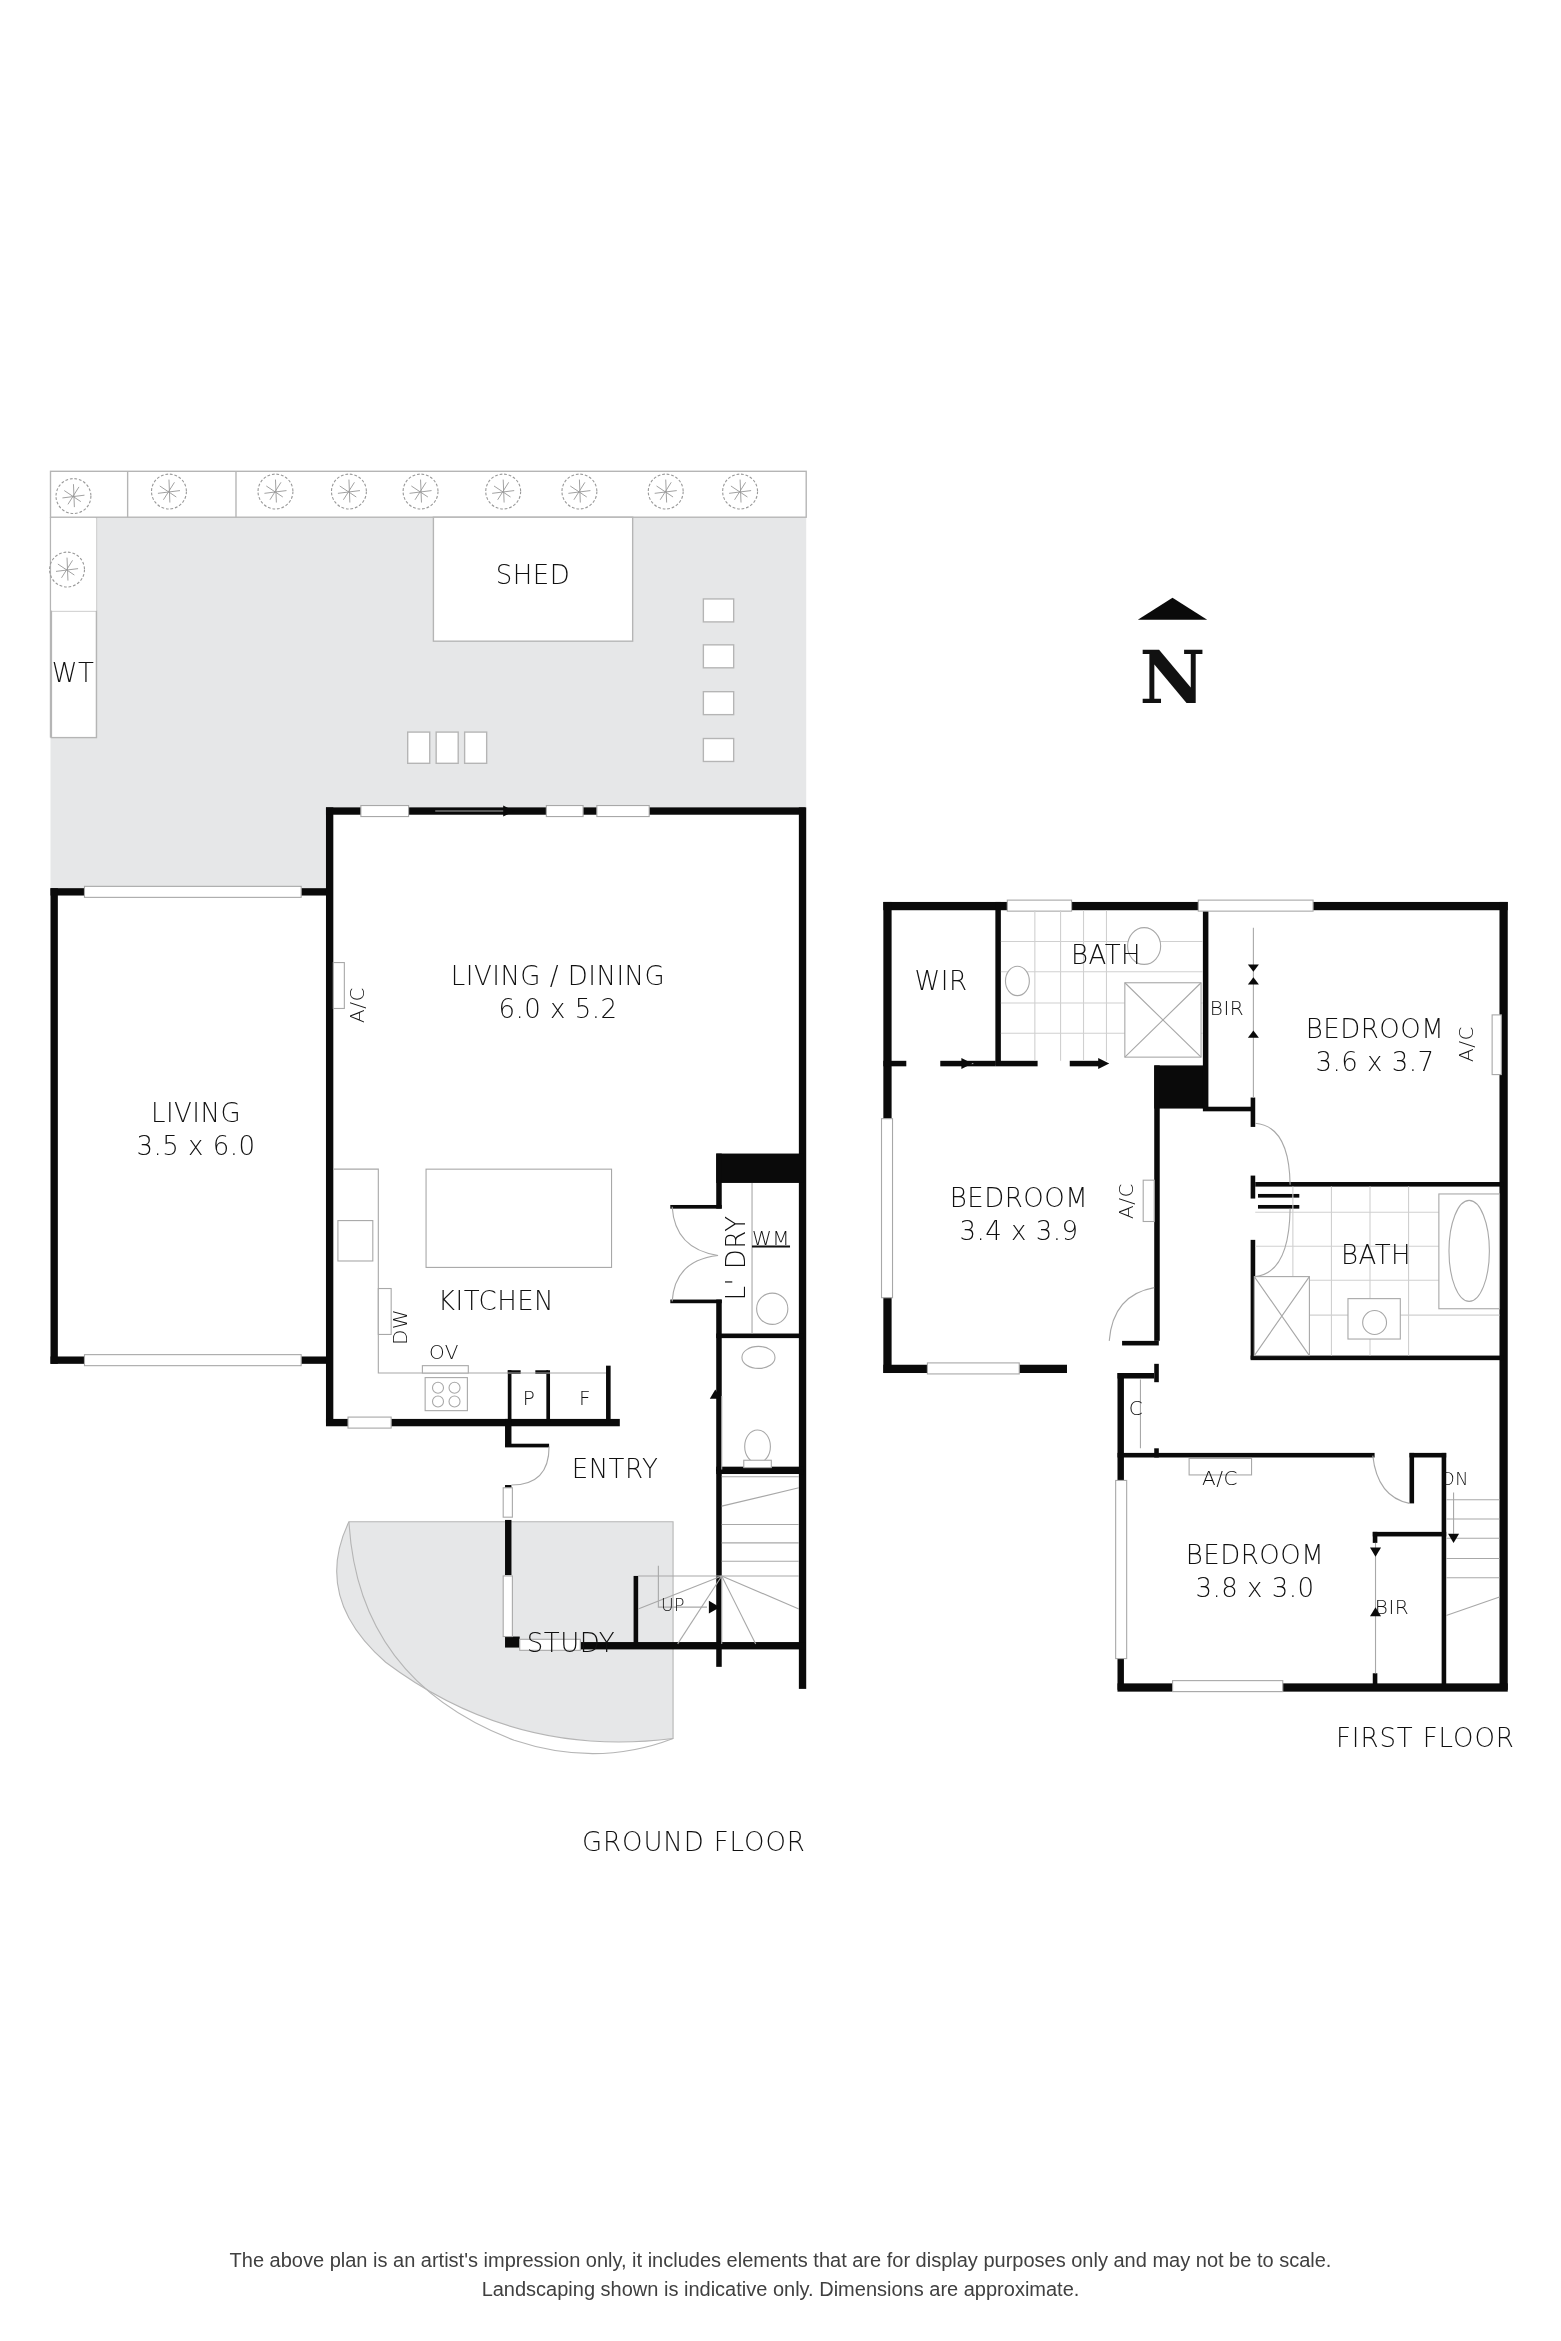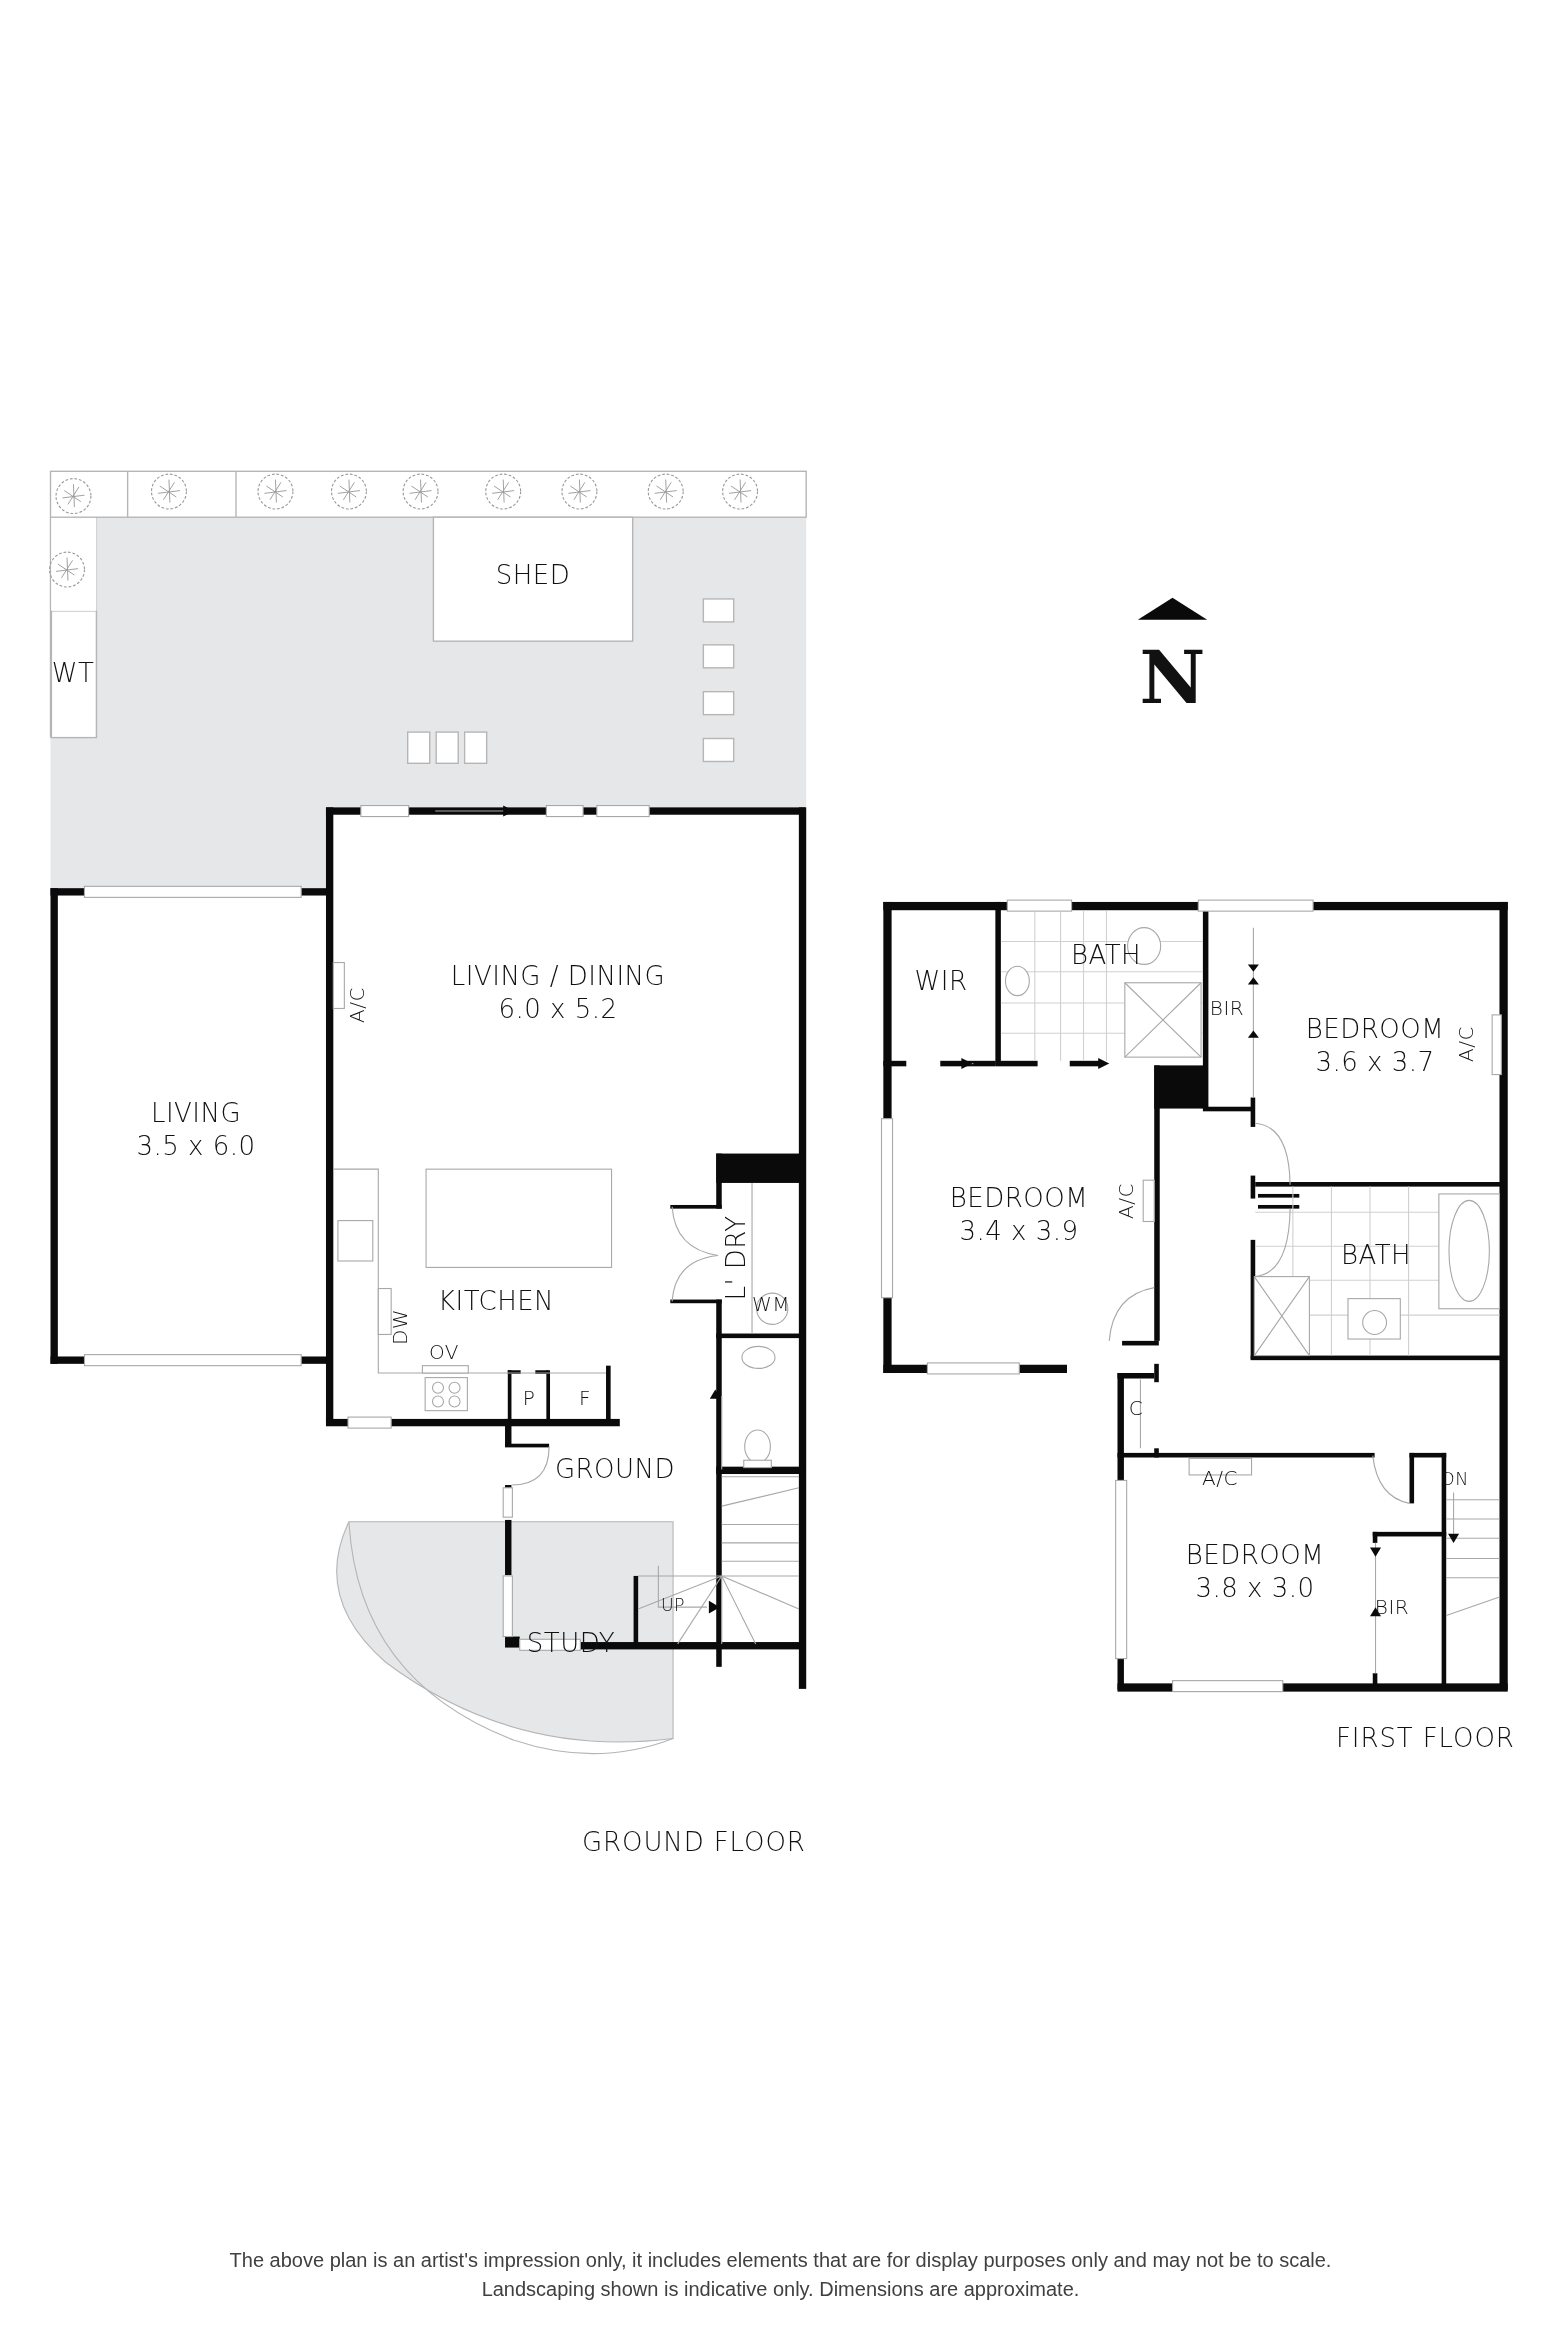--- a/index.html
+++ b/index.html
@@ -283,22 +283,22 @@
   <div class="lbl room" style="left:196px; top:1129px;">
     <span>LIVING</span>
     <span class="dim">3.5 x 6.0</span>
   </div>
   <div class="lbl room" style="left:558px; top:992px;text-align:center;">
     <span>LIVING / DINING</span>
     <span class="dim">6.0 x 5.2</span>
   </div>
   <div class="lbl room" style="left:496px; top:1301px;">KITCHEN</div>
   <div class="lbl room rot" style="left:736px; top:1258px;">L' DRY</div>
-  <div class="lbl small" style="left:771px; top:1304px;">WM</div>
-  <div class="lbl room" style="left:615px; top:1469px;">GROUND</div>
+  <div class="lbl small" style="left:771px; top:1238px;text-decoration:underline;">WM</div>
+  <div class="lbl room" style="left:615px; top:1469px;">ENTRY</div>
   <div class="lbl room" style="left:571px; top:1643px;">STUDY</div>
   <div class="lbl small rot" style="left:357px; top:1005px;">A/C</div>
   <div class="lbl small rot" style="left:400px; top:1327px;">DW</div>
   <div class="lbl small" style="left:444px; top:1352px;">OV</div>
   <div class="lbl small" style="left:529px; top:1398px;">P</div>
   <div class="lbl small" style="left:585px; top:1398px;">F</div>
   <div class="lbl xs" style="left:673px; top:1590px;margin-top:16px;">UP</div>
   <div class="floor-title" style="left:582px; top:1827px;">GROUND FLOOR</div>
 </div>
 

